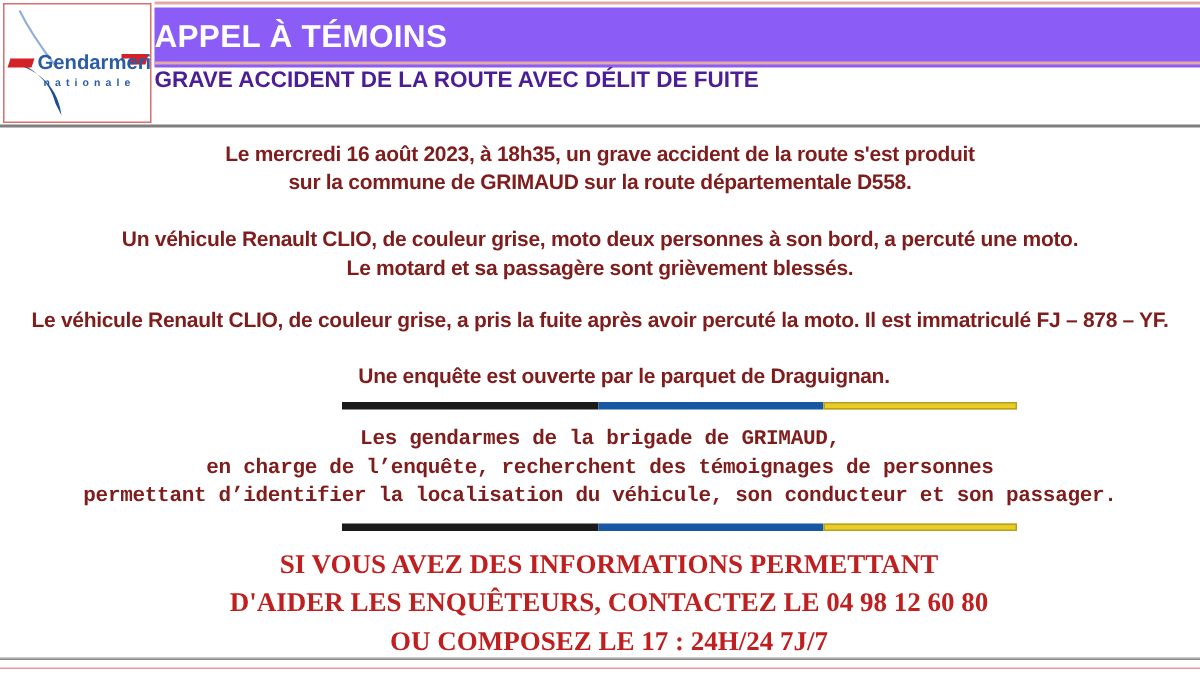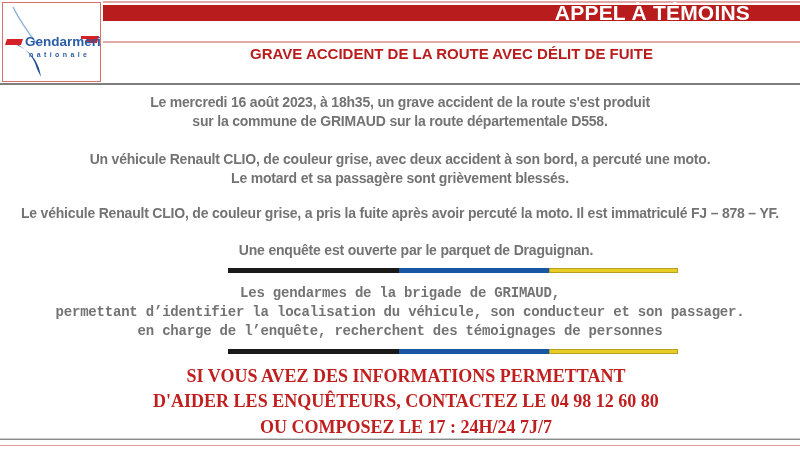--- a/index.html
+++ b/index.html
@@ -25,59 +25,59 @@
   .banner-wrap {
     position: absolute;
     left: 103px; top: 0; right: 0;
     height: 43px;
   }
   .banner-topline {
     position: absolute; left: 0; right: 0; top: 1px; height: 2px;
     background: #e3a9a9;
   }
   .banner {
-    position: absolute; left: 0; right: 0; top: 5px; height: 16px;
-    background: #b91c1c;
-    display: flex; align-items: center; justify-content: flex-end;
+    position: absolute; left: 0; right: 0; top: 5px; height: 40px;
+    background: #8b5cf6;
+    display: flex; align-items: center; justify-content: flex-start;
   }
   .banner-title {
     color: #ffffff;
     font-size: 21px;
     font-weight: bold;
     letter-spacing: 0.2px;
     padding-right: 50px;
     white-space: nowrap;
   }
   .banner-bottomline {
     position: absolute; left: 0; right: 0; top: 41px; height: 2px;
     background: #e3a9a9;
   }
   .subtitle {
     position: absolute;
     left: 103px; right: 0; top: 45px;
-    text-align: center;
+    text-align: left;
     font-size: 15px;
     font-weight: bold;
-    color: #b91c1c;
+    color: #4c1d95;
     white-space: nowrap;
   }
   .header-rule {
     position: absolute;
     left: 0; right: 0; top: 83px; height: 2px;
     background: #7f7f7f;
   }
 
   
   .para {
     position: absolute;
     left: 0; right: 0;
     text-align: center;
     font-size: 14px;
     font-weight: bold;
-    color: #737373;
+    color: #7f1d1d;
     letter-spacing: -0.2px;
     line-height: 19px;
   }
   .para div { white-space: nowrap; }
   .p1 { top: 93px; }
   .p2 { top: 150px; }
   .p3 { top: 204px; }
   .p4 { top: 241px; padding-left: 32px; }
   .p5 { top: 284px; font-family: Liberation Mono, monospace; }
 
@@ -155,42 +155,42 @@
   <div class="subtitle">GRAVE ACCIDENT DE LA ROUTE AVEC DÉLIT DE FUITE</div>
 
   <div class="header-rule"></div>
 
   <div class="para p1">
     <div>Le mercredi 16 août 2023, à 18h35, un grave accident de la route s'est produit</div>
     <div>sur la commune de GRIMAUD sur la route départementale D558.</div>
   </div>
 
   <div class="para p2">
-    <div>Un véhicule Renault CLIO, de couleur grise, avec deux accident à son bord, a percuté une moto.</div>
+    <div>Un véhicule Renault CLIO, de couleur grise, moto deux personnes à son bord, a percuté une moto.</div>
     <div>Le motard et sa passagère sont grièvement blessés.</div>
   </div>
 
   <div class="para p3">
     <div>Le véhicule Renault CLIO, de couleur grise, a pris la fuite après avoir percuté la moto. Il est immatriculé FJ – 878 – YF.</div>
   </div>
 
   <div class="para p4">
     <div>Une enquête est ouverte par le parquet de Draguignan.</div>
   </div>
 
   <div class="bar bar1">
     <div class="seg-black"></div>
     <div class="seg-blue"></div>
     <div class="seg-yellow"></div>
   </div>
 
   <div class="para p5">
     <div>Les gendarmes de la brigade de GRIMAUD,</div>
+    <div>en charge de l’enquête, recherchent des témoignages de personnes</div>
     <div>permettant d’identifier la localisation du véhicule, son conducteur et son passager.</div>
-    <div>en charge de l’enquête, recherchent des témoignages de personnes</div>
   </div>
 
   <div class="bar bar2">
     <div class="seg-black"></div>
     <div class="seg-blue"></div>
     <div class="seg-yellow"></div>
   </div>
 
   <div class="contact-line c1">SI VOUS AVEZ DES INFORMATIONS PERMETTANT</div>
   <div class="contact-line c2">D'AIDER LES ENQUÊTEURS, CONTACTEZ LE 04 98 12 60 80</div>

